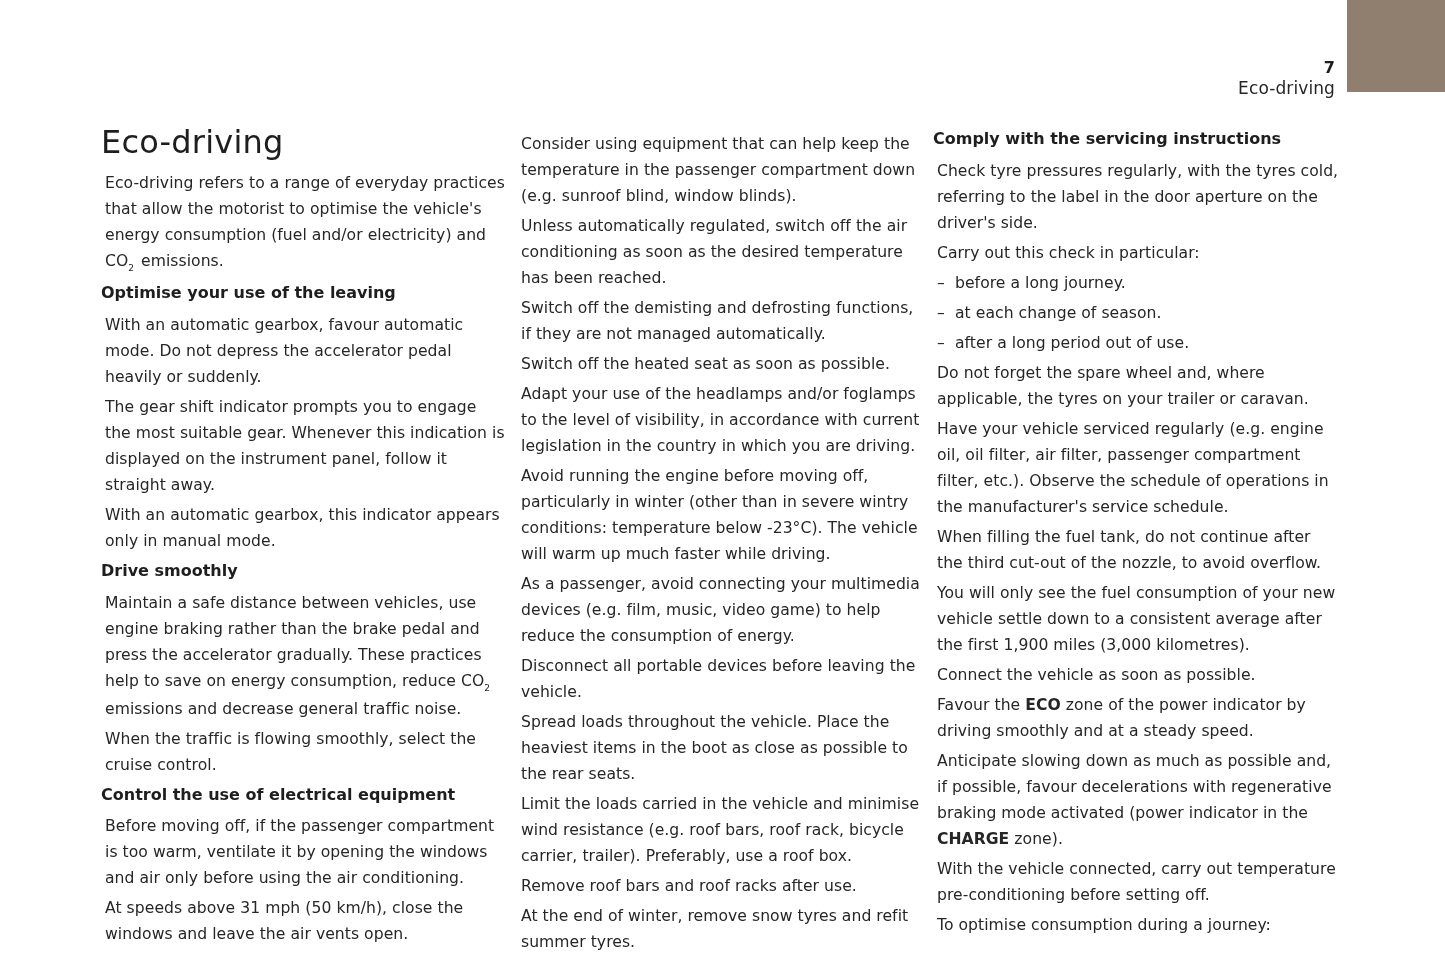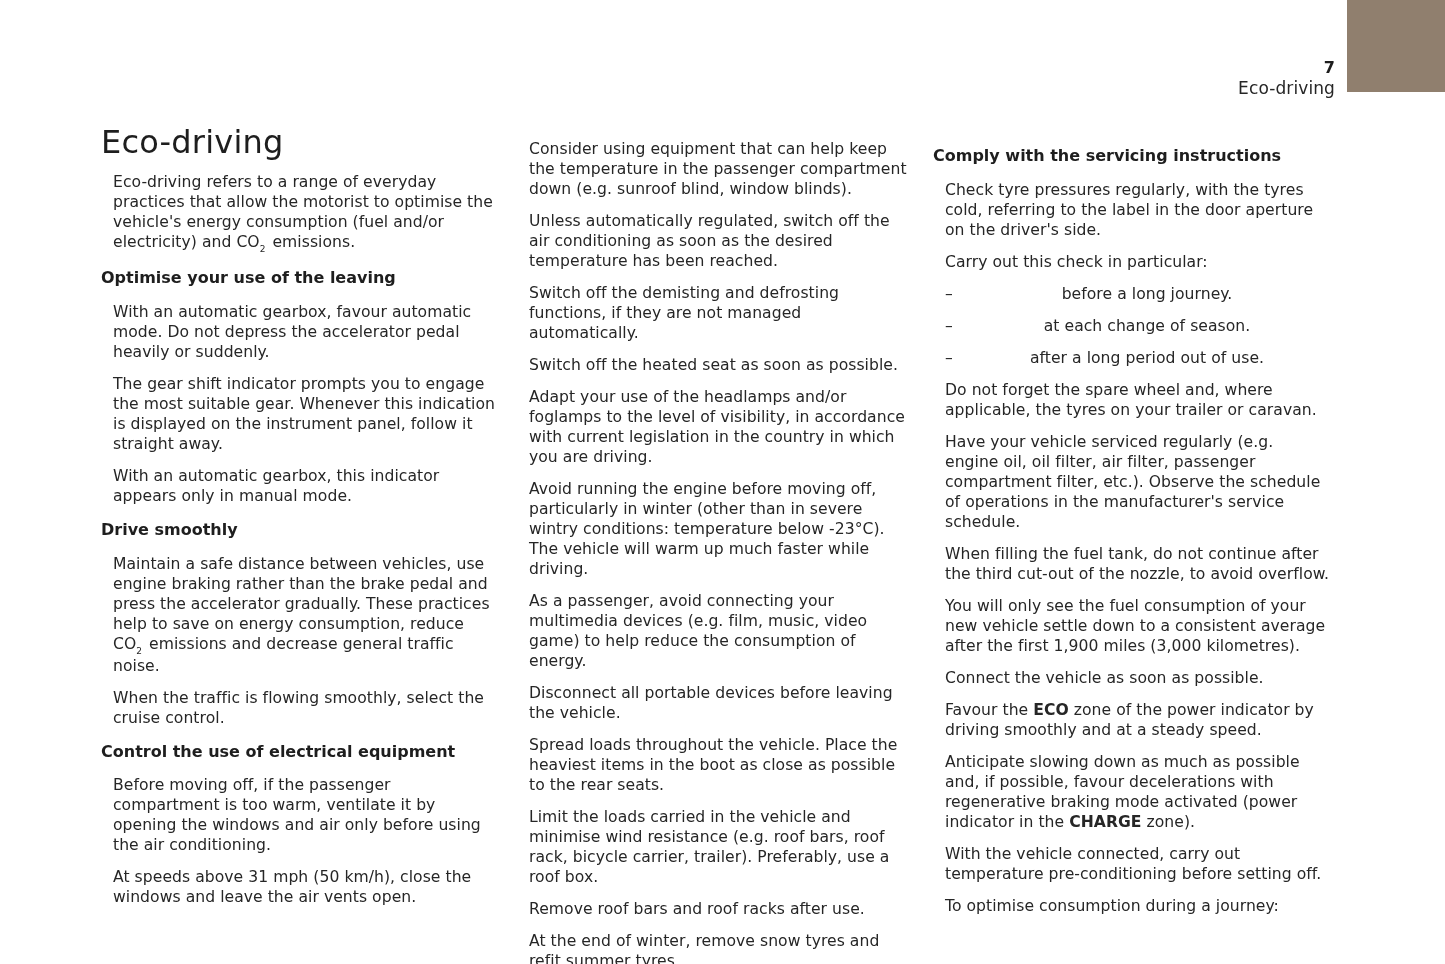--- a/index.html
+++ b/index.html
@@ -10,24 +10,24 @@
     }
     .tab { position: absolute; left: 1347px; top: 0; width: 98px; height: 92px; background: #907f6e; }
     .page-header { position: absolute; right: 110px; top: 58px; text-align: right; }
     .page-number { font-size: 16px; font-weight: bold; line-height: 20px; color: #1e1e1e; }
     .chapter { font-size: 17px; line-height: 20px; color: #262626; letter-spacing: 0.1px; }
     .col { position: absolute; top: 124px; width: 410px; }
     .col1 { left: 101px; }
     .col2 { left: 517px; top: 127px; }
     .col3 { left: 933px; top: 127px; }
     .title { font-size: 32px; line-height: 36px; font-weight: normal; margin: 0 0 10px 0; color: #1e1e1e; letter-spacing: 0.2px; }
-    p { margin: 12px; font-size: 15.6px; line-height: 20px; letter-spacing: 0.05px; }
+    p { margin: 4px; font-size: 15.6px; line-height: 26px; letter-spacing: 0.05px; }
     h2 { margin: 5px 0 7px 0; font-size: 16px; line-height: 23.8px; font-weight: bold; color: #1e1e1e; }
     .sub { font-size: 9px; position: relative; top: 5px; margin-right: 2px; }
-    .dash { display: block; padding-left: 18px; position: relative; text-align: center; }
+    .dash { display: block; padding-left: 18px; position: relative; }
     .dash::before { content: "–"; position: absolute; left: 0; }
     b { font-weight: bold; }
   </style>
 </head>
 <body>
 
 <div class="tab"></div>
 
 <div class="page-header">
   <div class="page-number">7</div>
@@ -62,21 +62,21 @@
   <p>As a passenger, avoid connecting your multimedia devices (e.g. film, music, video game) to help reduce the consumption of energy.</p>
   <p>Disconnect all portable devices before leaving the vehicle.</p>
 
   <p>Spread loads throughout the vehicle. Place the heaviest items in the boot as close as possible to the rear seats.</p>
   <p>Limit the loads carried in the vehicle and minimise wind resistance (e.g. roof bars, roof rack, bicycle carrier, trailer). Preferably, use a roof box.</p>
   <p>Remove roof bars and roof racks after use.</p>
   <p>At the end of winter, remove snow tyres and refit summer tyres.</p>
 </div>
 
 <div class="col col3">
-  <h2 style="margin-top:17px">Comply with the servicing instructions</h2>
+  <h2 style="margin-top:0">Comply with the servicing instructions</h2>
   <p>Check tyre pressures regularly, with the tyres cold, referring to the label in the door aperture on the driver's side.</p>
   <p>Carry out this check in particular:</p>
   <p class="dash">before a long journey.</p>
   <p class="dash">at each change of season.</p>
   <p class="dash">after a long period out of use.</p>
   <p>Do not forget the spare wheel and, where applicable, the tyres on your trailer or caravan.</p>
   <p>Have your vehicle serviced regularly (e.g. engine oil, oil filter, air filter, passenger compartment filter, etc.). Observe the schedule of operations in the manufacturer's service schedule.</p>
   <p>When filling the fuel tank, do not continue after the third cut-out of the nozzle, to avoid overflow.</p>
   <p>You will only see the fuel consumption of your new vehicle settle down to a consistent average after the first 1,900 miles (3,000 kilometres).</p>
 

